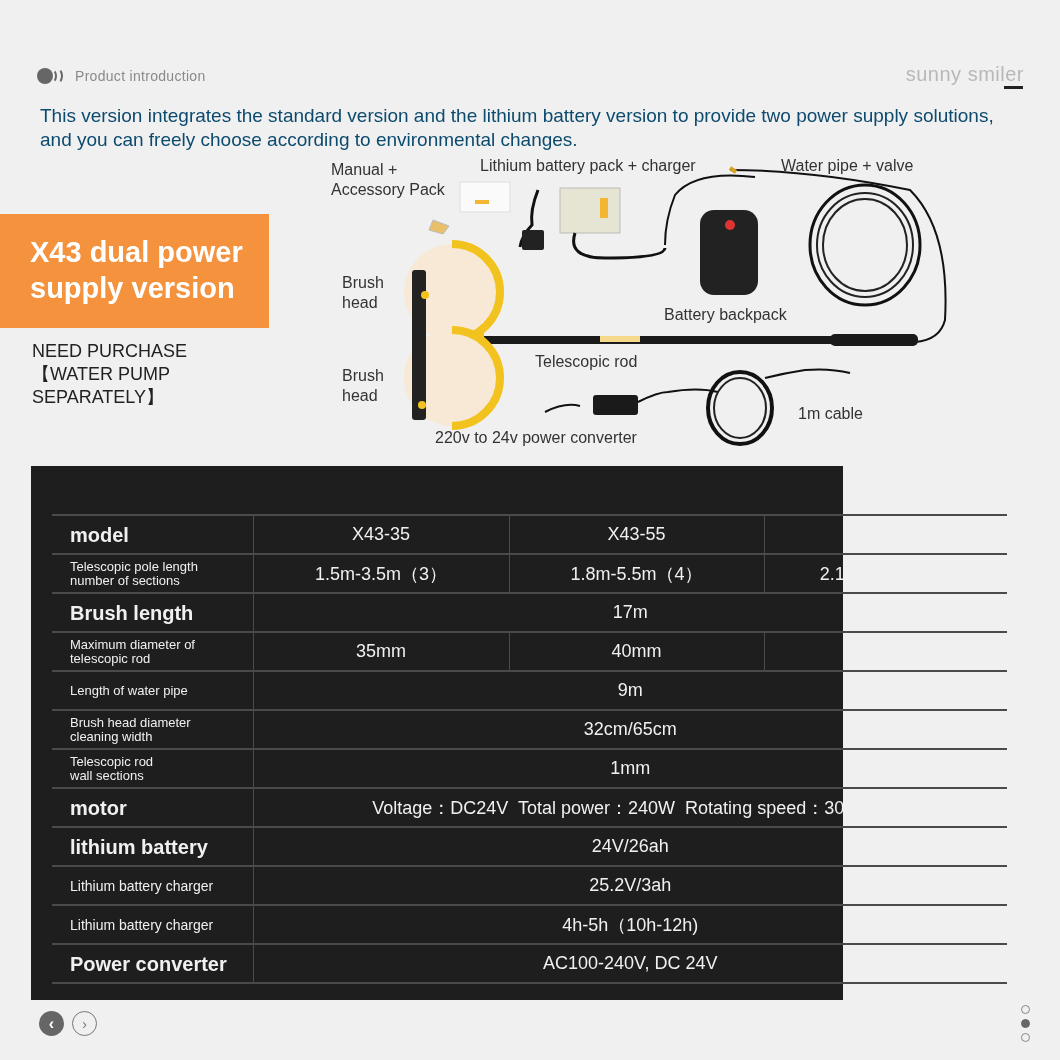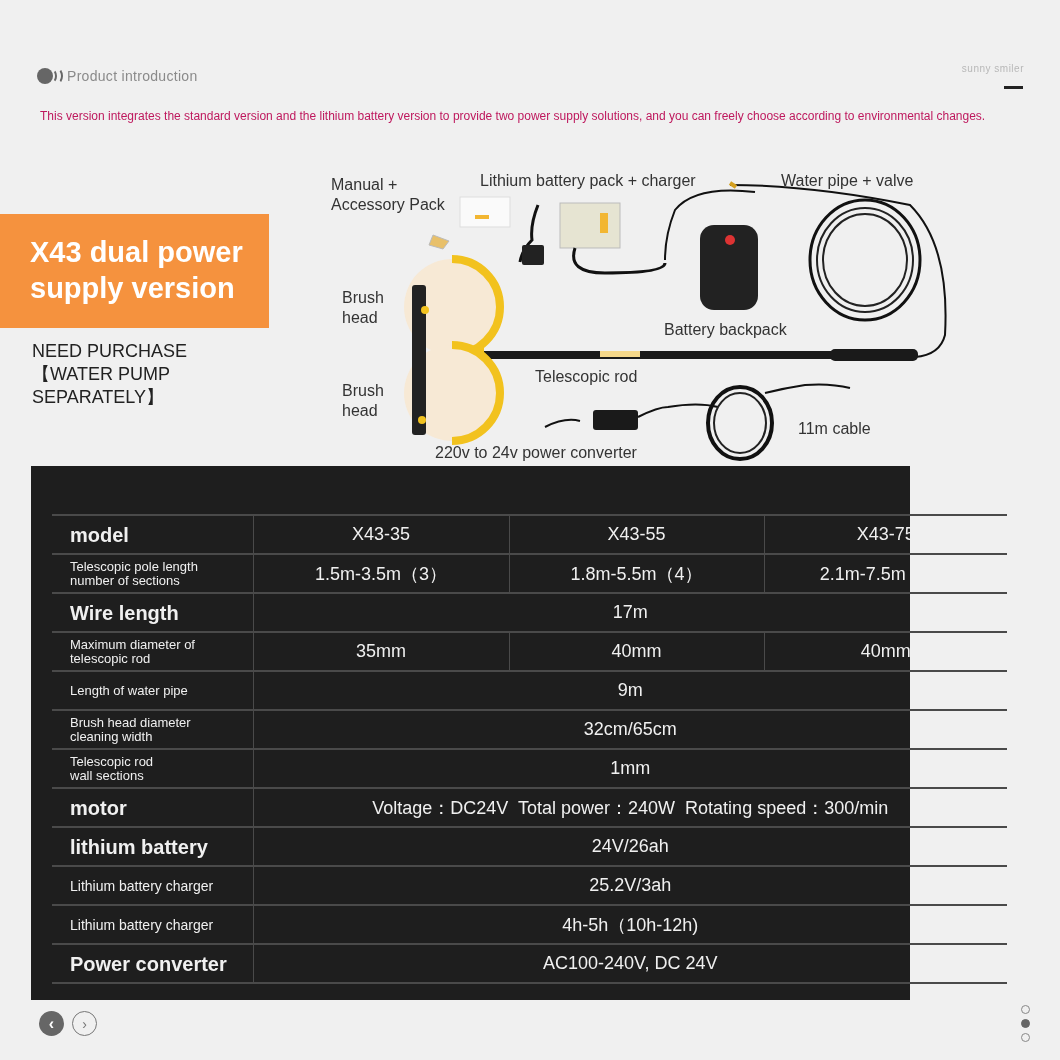--- a/index.html
+++ b/index.html
@@ -7,66 +7,66 @@
     body {
       background: #f0f0f0;
       font-family: "Liberation Sans", "DejaVu Sans", sans-serif;
       position: relative;
     }
     .page { position: absolute; inset: 0; }
 
     
     .header-left {
       position: absolute; left: 37px; top: 66px;
-      display: flex; align-items: center; 
+      display: flex; align-items: center; gap: 8px;
     }
     .sound-icon { width: 30px; height: 20px; position: relative; }
     .sound-icon .dot {
       position: absolute; left: 0; top: 2px; width: 16px; height: 16px;
       border-radius: 50%; background: #666;
     }
     .sound-icon .arc {
       position: absolute; top: 3px; border: 2px solid #666;
       border-left-color: transparent; border-top-color: transparent; border-bottom-color: transparent;
       border-radius: 50%;
     }
     .sound-icon .arc1 { left: 10px; width: 10px; height: 14px; top: 3px; }
     .sound-icon .arc2 { left: 14px; width: 12px; height: 16px; top: 2px; }
     .header-title { font-size: 14px; color: #8a8a8a; letter-spacing: 0.3px; }
     .brand {
       position: absolute; right: 36px; top: 63px;
-      font-size: 10px; color: #b8b8b8; letter-spacing: 0.5px;
+      font-size: 20px; color: #b8b8b8; letter-spacing: 0.5px;
     }
     .brand-bar {
       position: absolute; left: 1004px; top: 86px; width: 19px; height: 3px; background: #222;
     }
     .intro {
       position: absolute; left: 40px; top: 104px; width: 990px;
-      font-size: 12px; line-height: 24px; color: #be185d;
+      font-size: 19px; line-height: 24px; color: #0c4a6e;
     }
 
     
     .banner {
       position: absolute; left: 0; top: 214px; width: 269px; height: 114px;
       background: #f5923e; color: #fff;
       padding: 20px 0 18px 30px;
       font-size: 29px; line-height: 36px; font-weight: bold;
     }
     .notice {
       position: absolute; left: 32px; top: 340px; width: 220px;
       font-size: 18px; line-height: 23px; color: #222;
     }
 
     
-    .illustration { position: absolute; left: 300px; top: 165px; width: 700px; height: 300px; }
+    .illustration { position: absolute; left: 300px; top: 150px; width: 700px; height: 300px; }
     .lbl { position: absolute; font-size: 16px; color: #333; line-height: 20px; white-space: nowrap; }
 
     
     .spec-panel {
-      position: absolute; left: 31px; top: 466px; width: 879px; height: 534px;
+      position: absolute; left: 31px; top: 466px; width: 812px; height: 534px;
       background: #1e1e1e;
     }
     table.spec {
       position: absolute; left: 21px; top: 48px; width: 955px;
       border-collapse: collapse; table-layout: fixed;
     }
     table.spec td {
       border-top: 2px solid #4a4a4a; border-bottom: 2px solid #4a4a4a;
       height: 39px; color: #f0f0f0; text-align: center; vertical-align: middle;
       font-size: 18px;
@@ -179,21 +179,21 @@
     <div class="lbl" style="left:42px;top:123px;">
       <div>Brush</div>
       <div>head</div>
     </div>
     <div class="lbl" style="left:42px;top:216px;">
       <div>Brush</div>
       <div>head</div>
     </div>
     <div class="lbl" style="left:364px;top:155px;text-align:center;">Battery backpack</div>
     <div class="lbl" style="left:235px;top:202px;">Telescopic rod</div>
-    <div class="lbl" style="left:498px;top:254px;">11m cable</div>
+    <div class="lbl" style="left:498px;top:254px;">1m cable</div>
     <div class="lbl" style="left:135px;top:278px;">220v to 24v power converter</div>
   </div>
 
   <div class="spec-panel">
     <table class="spec">
       <colgroup>
           <col style="width:201px">
           <col style="width:256px">
           <col style="width:255px">
           <col style="width:243px">
@@ -208,21 +208,21 @@
       <tr>
         <td class="key small">
               <div>Telescopic pole length</div>
               <div>number of sections</div>
             </td>
         <td>1.5m-3.5m（3）</td>
         <td>1.8m-5.5m（4）</td>
         <td>2.1m-7.5m（4）</td>
       </tr>
       <tr>
-        <td class="key big">Wire length</td>
+        <td class="key big">Brush length</td>
         <td colspan="3">17m</td>
       </tr>
       <tr>
         <td class="key small">
               <div>Maximum diameter of</div>
               <div>telescopic rod</div>
             </td>
         <td>35mm</td>
         <td>40mm</td>
         <td>40mm</td>

